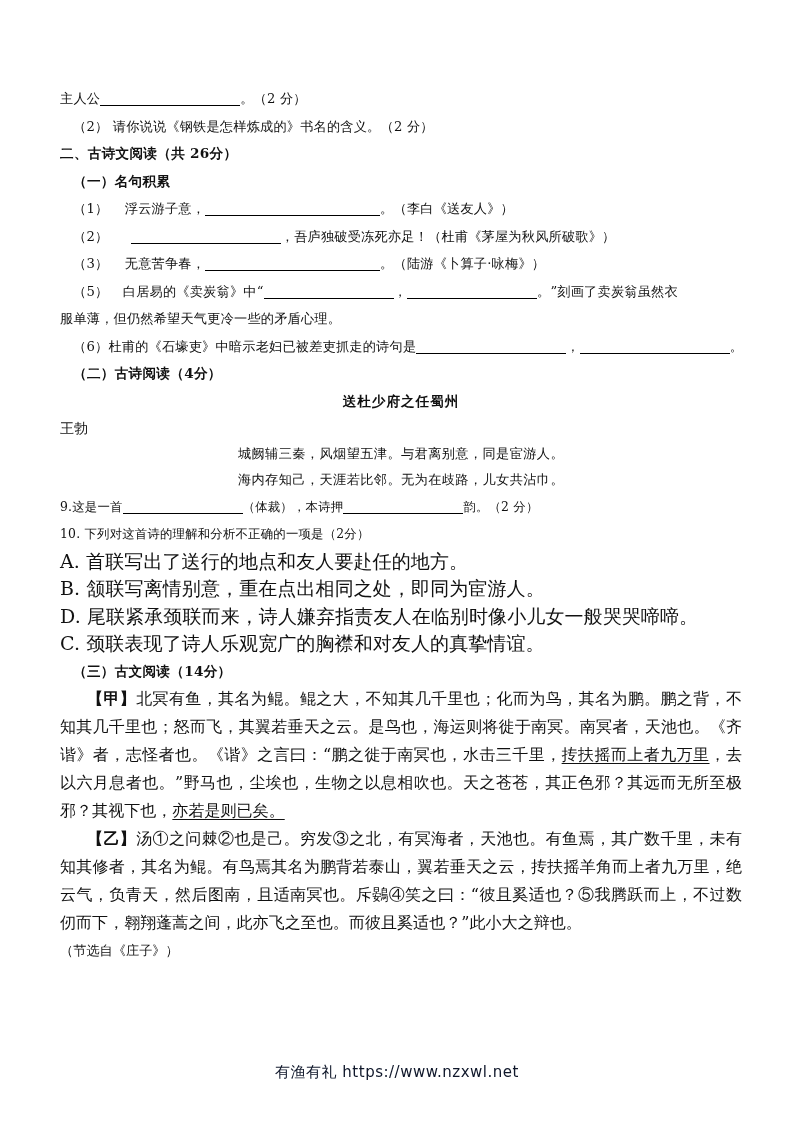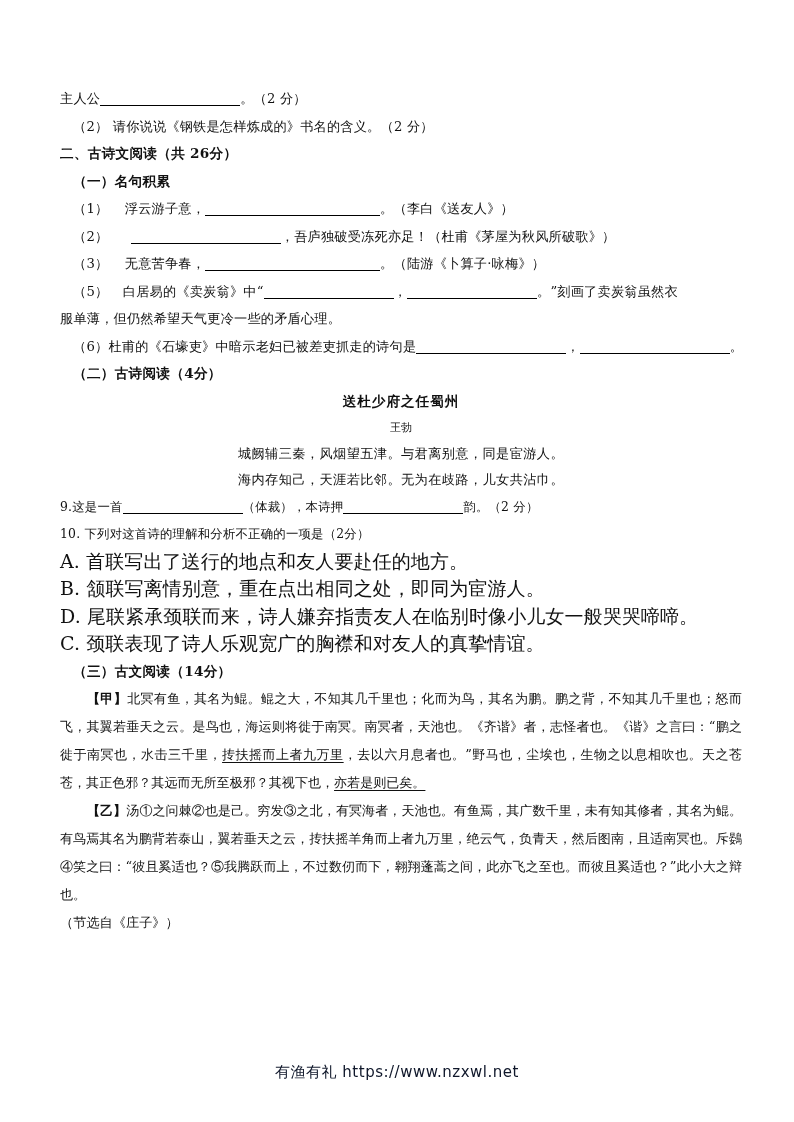--- a/index.html
+++ b/index.html
@@ -63,37 +63,36 @@
   .b-130 { width: 130px; }
   .b-150 { width: 150px; }
   .poem-title {
     text-align: center;
     font-weight: bold;
     font-size: 13.6px;
     line-height: 27px;
     letter-spacing: 1px;
   }
   .poem-author {
-    text-align: center;
-    font-size: 11px;
+    font-size: 14px;
     line-height: 26px;
   }
   .poem-line {
     text-align: center;
     font-size: 13.2px;
     line-height: 26px;
     letter-spacing: 0.4px;
   }
   .opt {
     font-size: 19px;
     line-height: 27.5px;
     letter-spacing: 0.1px;
   }
   .para {
-    font-size: 13px;
+    font-size: 16px;
     line-height: 28px;
     text-align: justify;
     text-justify: inter-ideograph;
     text-indent: 27px;
     letter-spacing: 0.05px;
   }
   .uline {
     text-decoration: underline;
     text-underline-offset: 2.5px;
   }

